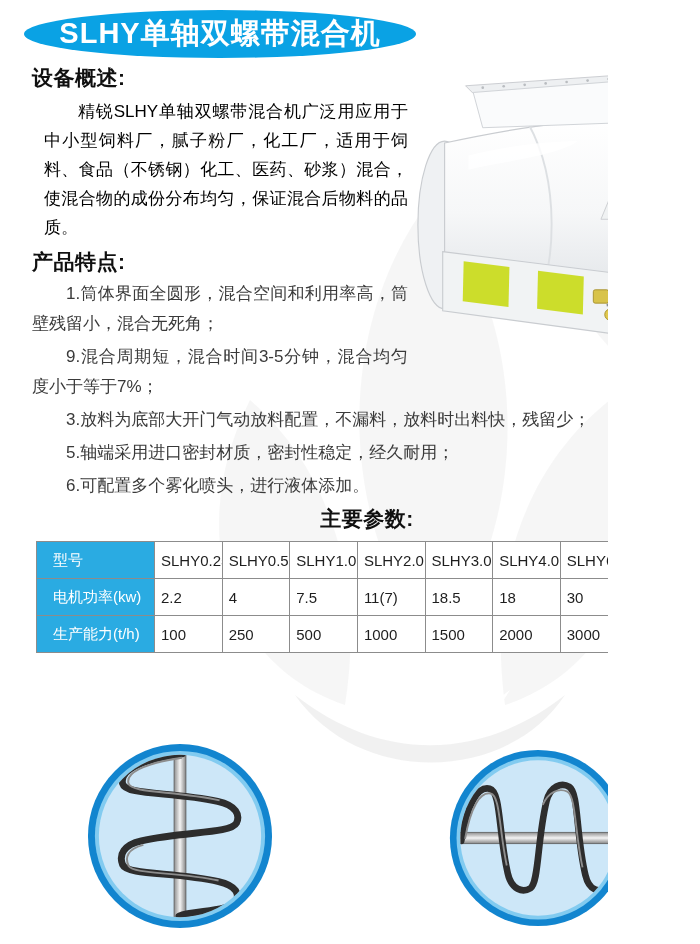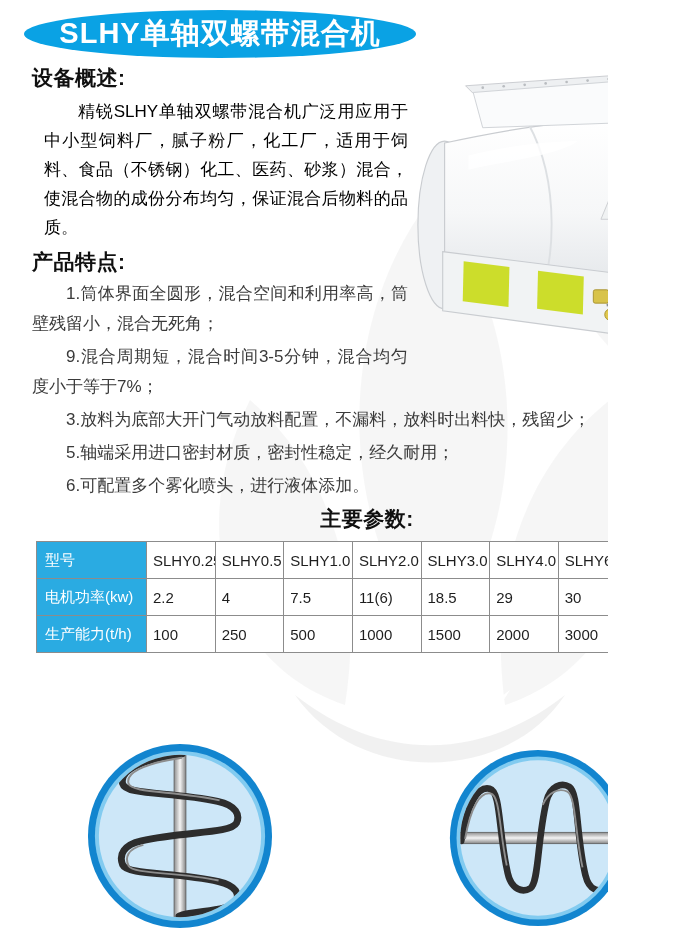--- a/index.html
+++ b/index.html
@@ -57,21 +57,21 @@
     border:1px solid #8c8c8c;
     height:36px;vertical-align:middle;
     padding:0 2px 0 6px;
     background:#ffffff;
     overflow:hidden;white-space:nowrap;
   }
   table.params td.rowhead{
     background:var(--table_blue,#2aabe2);
     color:#ffffff;
     width:99px;
-    padding-left:8px;
+    padding-left:16px;
   }
   .detail-circle{position:absolute;z-index:1;}
   .dc-left{left:86px;top:742px;}
   .dc-right{left:448px;top:748px;}
 </style>
 </head>
 <body>
 
 <div class="page">
 
@@ -180,23 +180,23 @@
         <td>SLHY3.0</td>
         <td>SLHY4.0</td>
         <td>SLHY6.0</td>
         <td>SLHY10.0</td>
       </tr>
       <tr>
         <td class="rowhead">电机功率(kw)</td>
         <td>2.2</td>
         <td>4</td>
         <td>7.5</td>
-        <td>11(6)</td>
+        <td>11(7)</td>
         <td>18.5</td>
-        <td>29</td>
+        <td>18</td>
         <td>30</td>
         <td>39</td>
       </tr>
       <tr>
         <td class="rowhead">生产能力(t/h)</td>
         <td>100</td>
         <td>250</td>
         <td>500</td>
         <td>1000</td>
         <td>1500</td>

